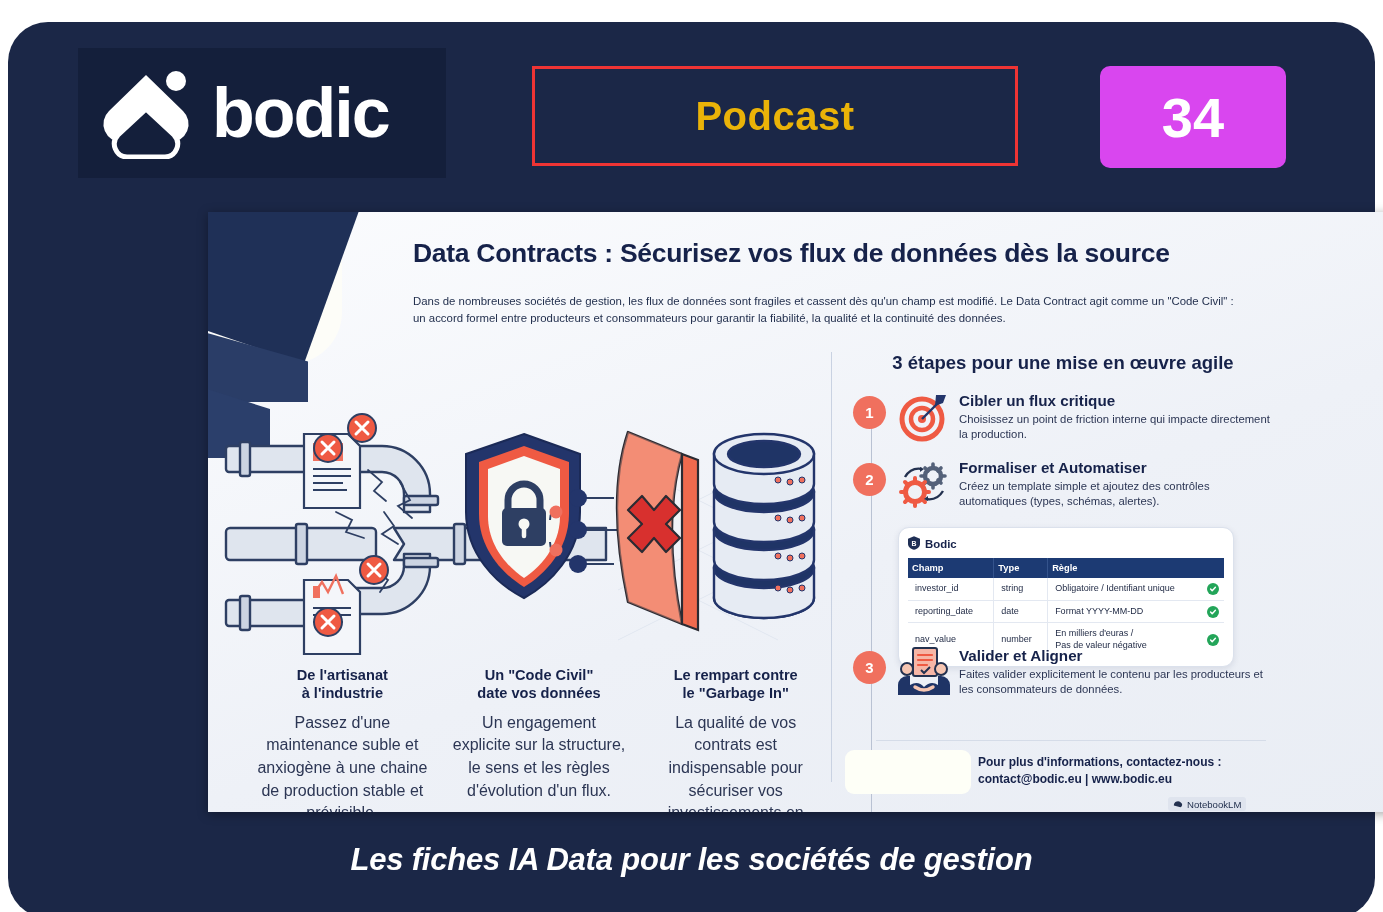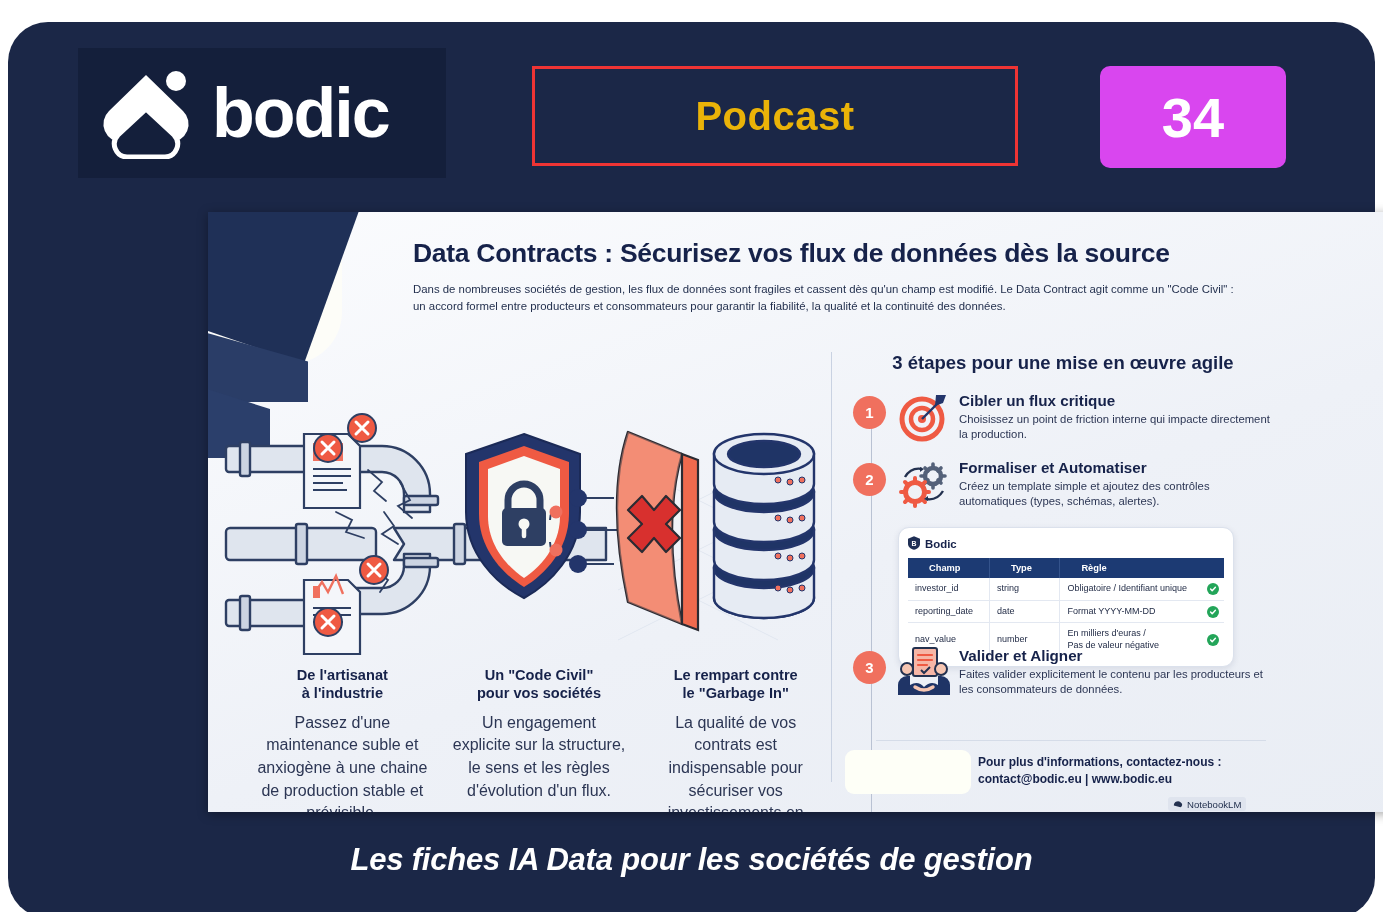--- a/index.html
+++ b/index.html
@@ -70,21 +70,21 @@
   #deco-white {
     position:absolute; left: 6px; top: 2px; width: 128px; height: 150px;
     background:#fdfdf8; border-bottom-right-radius: 52px; border-bottom-left-radius:14px;
   }
 
   #sheet-head { position: absolute; left: 205px; top: 26px; width: 830px; }
   #doc-title {
     color: #16224a; font-size: 26.5px; font-weight: 700; letter-spacing: -.3px;
   }
   #doc-intro {
-    margin-top: 12px; color: #24314f; font-size: 11.4px; line-height: 1.5;
+    margin-top: 24px; color: #24314f; font-size: 11.4px; line-height: 1.5;
   }
 
   #col-divider {
     position: absolute; left: 623px; top: 140px; width: 1px; height: 430px;
     background: #c9d2e2;
   }
 
   
   #left-col { position: absolute; left: 10px; top: 140px; width: 612px; height: 450px; }
   #left-heading {
@@ -140,21 +140,21 @@
     position: absolute; left: 50px; top: 175px; width: 336px;
     background: #ffffff; border: 1px solid #dbe1ec; border-radius: 11px;
     padding: 8px 9px 9px 9px;
     box-shadow: 0 2px 6px rgba(25,40,80,.10);
   }
   #tbl-brand { display: flex; align-items: center; gap: 5px; margin-bottom: 6px; }
   #tbl-brand span { color:#16224a; font-size: 11.4px; font-weight: 700; }
   table#contract-table { width: 100%; border-collapse: collapse; }
   #contract-table th {
     background: #1c3a73; color: #fff; font-size: 9.3px; font-weight: 700;
-    text-align: left; padding: 5px 21px;
+    text-align: left; padding: 5px 4px;
     border-right: 1px solid #34538c;
   }
   #contract-table th:last-child { border-right: none; }
   #contract-table td {
     font-size: 9px; color: #1d2742; padding: 5px 7px;
     border-bottom: 1px solid #e3e8f1; border-right: 1px solid #e3e8f1;
     vertical-align: middle; line-height: 1.3;
   }
   #contract-table tr:last-child td { border-bottom: none; }
   #contract-table td.rule { position: relative; padding-right: 22px; border-right: none; }
@@ -376,21 +376,21 @@
         <div class="mini">
           <h4>
             <span>De l'artisanat</span><br>
             <span>à l'industrie</span>
           </h4>
           <p>Passez d'une maintenance suble et anxiogène à une chaine de production stable et prévisible.</p>
         </div>
         <div class="mini">
           <h4>
             <span>Un "Code Civil"</span><br>
-            <span>pour vos sociétés</span>
+            <span>date vos données</span>
           </h4>
           <p>Un engagement explicite sur la structure, le sens et les règles d'évolution d'un flux.</p>
         </div>
         <div class="mini">
           <h4>
             <span>Le rempart contre</span><br>
             <span>le "Garbage In"</span>
           </h4>
           <p>La qualité de vos contrats est indispensable pour sécuriser vos investissements en Intelligence Artificielle.</p>
         </div>

